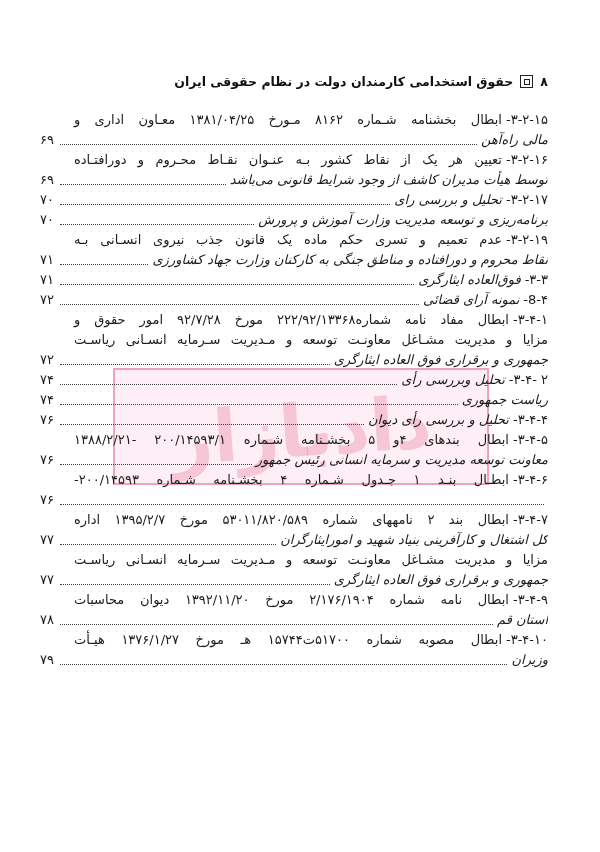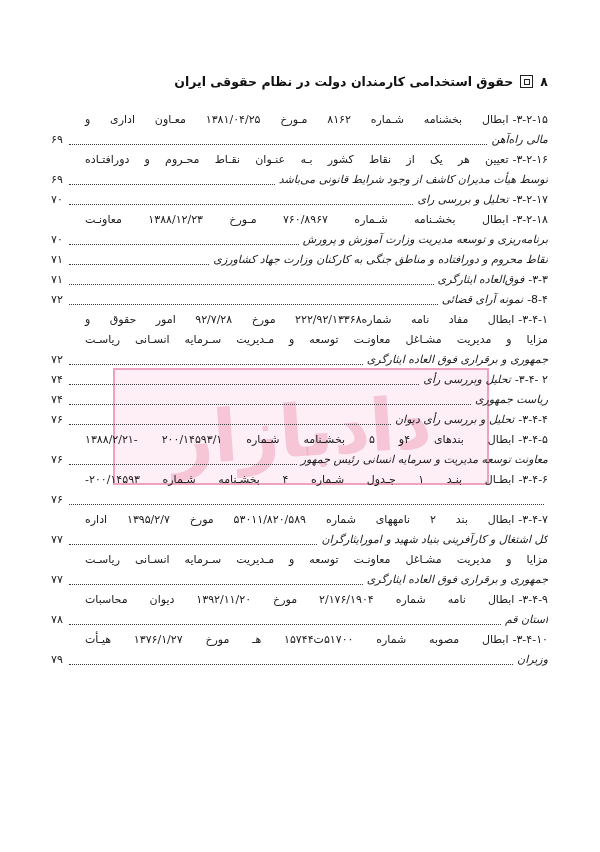--- a/index.html
+++ b/index.html
@@ -14,22 +14,22 @@
     gap:7px;font-weight:bold;font-size:12.5px;color:#111;
   }
   .hdr .pgno{letter-spacing:0;}
   .orn{
     width:11px;height:11px;border:1.6px solid #222;background:#fff;
     display:inline-flex;align-items:center;justify-content:center;flex:0 0 auto;
   }
   .orn::before{content:"";width:4px;height:4px;border:1.4px solid #222;display:block;}
   
   .content{
-    position:absolute;top:110px;right:52px;left:51px;
-    direction:rtl;font-size:11px;
+    position:absolute;top:110px;right:52px;left:40px;
+    direction:rtl;font-size:13px;
   }
   .line{height:20px;line-height:20px;overflow:hidden;position:relative;z-index:2;}
   .line.mid{text-align:justify;text-align-last:justify;padding-left:34px;}
   .line.final{display:flex;align-items:flex-end;}
   .num{margin-left:4px;unicode-bidi:isolate;}
   .lt{white-space:nowrap;flex:0 0 auto;font-style:italic;}
   .dots{
     flex:1 1 auto;min-width:0;margin:0 4px;height:1px;
     border-bottom:1.7px dotted #3c3c3c;margin-bottom:5px;
   }
@@ -80,28 +80,28 @@
       </div>
       <div class="entry">
         <div class="line final">
           <span class="num" dir="ltr">-۳-۲-۱۷</span>
           <span class="lt">تحلیل و بررسی رای</span>
           <span class="dots"></span>
           <span class="pg">۷۰</span>
         </div>
       </div>
       <div class="entry">
-        <div class="line mid"><span class="num" dir="ltr">-۳-۲-۱۸</span><span>ابطال بخشـنامه شـماره ۷۶۰/۸۹۶۷ مـورخ ۱۳۸۸/۱۲/۲۳ معاونـت</span></div>
         <div class="line final">
           <span class="lt">برنامه‌ریزی و توسعه مدیریت وزارت آموزش و پرورش</span>
           <span class="dots"></span>
           <span class="pg">۷۰</span>
         </div>
       </div>
       <div class="entry">
+        <div class="line mid"><span class="num" dir="ltr">-۳-۲-۱۹</span><span>عدم تعمیم و تسری حکم ماده یک قانون جذب نیروی انسـانی بـه</span></div>
         <div class="line final">
           <span class="lt">نقاط محروم و دورافتاده و مناطق جنگی به کارکنان وزارت جهاد کشاورزی</span>
           <span class="dots"></span>
           <span class="pg">۷۱</span>
         </div>
       </div>
       <div class="entry">
         <div class="line final">
           <span class="num" dir="ltr">-۳-۳</span>
           <span class="lt">فوق‌العاده ایثارگری</span>

